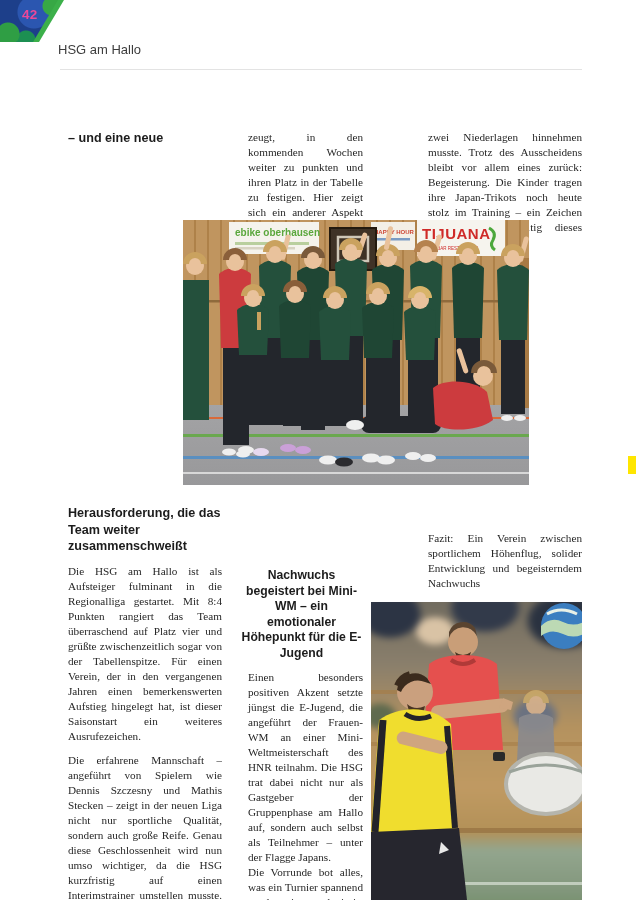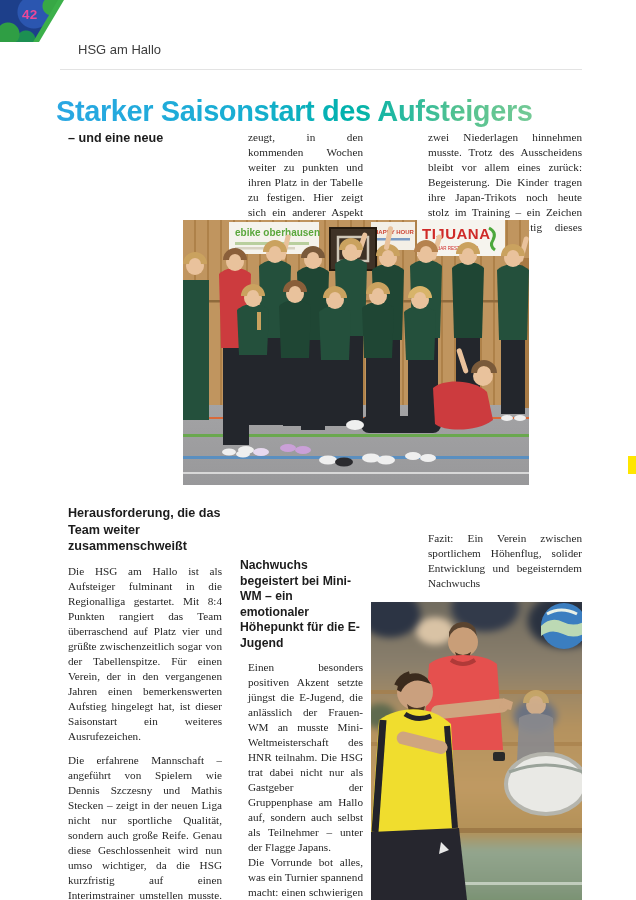--- a/index.html
+++ b/index.html
@@ -16,21 +16,21 @@
       radial-gradient(circle at 34px 12px, #2b56b0 0 16px, #1d3f8a 17px);
   }
   .corner-stripe{position:absolute;left:0;top:0;width:70px;height:42px;
     clip-path:polygon(58px 0,64px 0,39px 42px,33px 42px);background:#3cb04a;}
   .page-number{position:absolute;left:22px;top:7px;color:#ec4899;font-weight:bold;
     font-size:13.5px;letter-spacing:.3px;}
 
   
   .kicker{position:absolute;left:62px;top:27px;font-size:9.5px;font-weight:bold;
     letter-spacing:1.2px;color:#17172f;}
-  .section{position:absolute;left:78px;top:42px;font-size:13px;color:#3d3d3d;}
+  .section{position:absolute;left:58px;top:42px;font-size:13px;color:#3d3d3d;}
   .header-rule{position:absolute;left:60px;top:69px;width:522px;height:1px;background:#e3e3e3;}
 
   
   .title{position:absolute;left:56px;top:76px;width:540px;font-size:29px;font-weight:bold;
     letter-spacing:-0.4px;color:#00afc0;white-space:nowrap;}
   @supports ((-webkit-background-clip:text) or (background-clip:text)){
     .title{background:linear-gradient(90deg,#2aa7e3 0%,#18aed2 35%,#00b2ab 55%,#55c290 75%,#8fd09b 100%);
       -webkit-background-clip:text;background-clip:text;color:transparent;}
   }
 
@@ -39,21 +39,21 @@
     font-family:"Liberation Serif",serif;font-size:11.2px;line-height:15px;
     text-align:justify;color:#262626;hyphens:auto;}
   .col p{margin:0 0 9px 8px;}
   .col p.tight{margin-bottom:0;}
   .col1{left:60px;width:162px;}
   .col2{left:240px;width:161px;}
   .col3{left:420px;width:162px;}
   .lead{font-family:"Liberation Sans",sans-serif;font-weight:bold;font-size:12.6px;
     line-height:16.5px;color:#1c1c1c;text-align:left;margin:0 0 10px 0;hyphens:manual;}
   .subhead{font-family:"Liberation Sans",sans-serif;font-weight:bold;font-size:12.2px;
-    line-height:15.5px;color:#1c1c1c;text-align:left;margin:6px 0 9px 0;hyphens:manual;}
+    line-height:15.5px;color:#1c1c1c;text-align:center;margin:16px 0 9px 0;hyphens:manual;}
   .wrap-spacer-1{float:right;width:50px;height:283px;margin-top:92px;}
   .wrap-spacer-2{float:right;width:38px;height:290px;margin-top:472px;}
   .block-spacer{width:100%;}
   .sp-col2{height:278px;}
   .sp-col3{height:272px;}
 
   
   .photo{position:absolute;overflow:hidden;}
   .team-photo{left:183px;top:220px;width:346px;height:265px;
     background:
@@ -83,36 +83,35 @@
 
 <div class="page">
 
   <div class="corner"></div>
   <div class="corner-stripe"></div>
   <div class="page-number">42</div>
 
   <div class="section">HSG am Hallo</div>
   <div class="header-rule"></div>
 
-  <h1 class="title">Starker Saisonstart des Aufsteigers</h1>
 
   <div class="col col1">
     <div class="wrap-spacer-1"></div>
     <p class="lead">– und eine neue Herausforderung, die das Team weiter zusammenschweißt</p>
     <p>Die HSG am Hallo ist als Aufsteiger fulminant in die Regionalliga gestartet. Mit 8:4 Punkten rangiert das Team überraschend auf Platz vier und grüßte zwischenzeitlich sogar von der Tabellenspitze. Für einen Verein, der in den vergangenen Jahren einen bemerkenswerten Aufstieg hingelegt hat, ist dieser Saisonstart ein weiteres Ausrufezeichen.</p>
     <p>Die erfahrene Mannschaft – angeführt von Spielern wie Dennis Szczesny und Mathis Stecken – zeigt in der neuen Liga nicht nur sportliche Qualität, sondern auch große Reife. Genau diese Geschlossenheit wird nun umso wichtiger, da die HSG kurzfristig auf einen Interimstrainer umstellen musste. Niklas Rolf, der verletzungsbedingt pausiert, übernimmt übergangsweise die sportliche Leitung und wird von Führungsspielern wie Szczesny und Simon Ciupinski unterstützt.</p>
 
   </div>
 
   <div class="col col2">
     <div class="wrap-spacer-2"></div>
     <p>zeugt, in den kommenden Wochen weiter zu punkten und ihren Platz in der Tabelle zu festigen. Hier zeigt sich ein anderer Aspekt der HSG: Kontinuität, Ruhe und planvolle Arbeit.</p>
     <div class="block-spacer sp-col2"></div>
     <h3 class="subhead">Nachwuchs begeistert bei Mini-WM – ein emotionaler Höhepunkt für die E-Jugend</h3>
-    <p class="tight">Einen besonders positiven Akzent setzte jüngst die E-Jugend, die anlässlich der Frauen-WM an musste Mini-Weltmeisterschaft des HNR teilnahm. Die HSG trat dabei nicht nur als Gastgeber der Gruppenphase am Hallo auf, sondern auch selbst als Teilnehmer – unter der Flagge Japans.</p>
+    <p class="tight">Einen besonders positiven Akzent setzte jüngst die E-Jugend, die angeführt der Frauen-WM an einer Mini-Weltmeisterschaft des HNR teilnahm. Die HSG trat dabei nicht nur als Gastgeber der Gruppenphase am Hallo auf, sondern auch selbst als Teilnehmer – unter der Flagge Japans.</p>
     <p class="tight">Die Vorrunde bot alles, was ein Turnier spannend macht: einen schwierigen Start gegen „Dänemark“, einen beeindruckenden 21:1-Sieg gegen „Rumänien“ und einen dramatischen Erfolg gegen „Kroatien“, der in den letzten zwei Minuten gedreht wurde. Als Gruppenzweiter zog das Team verdient in die Hauptrunde ein.</p>
 
   </div>
 
   <div class="col col3">
     <p>zwei Niederlagen hinnehmen musste. Trotz des Ausscheidens bleibt vor allem eines zurück: Begeisterung. Die Kinder tragen ihre Japan-Trikots noch heute stolz im Training – ein Zeichen dafür, wie nachhaltig dieses Erlebnis nachwirkt.</p>
     <div class="block-spacer sp-col3"></div>
     <p>Fazit: Ein Verein zwischen sportlichem Höhenflug, solider Entwicklung und begeisterndem Nachwuchs</p>
     <p>Die HSG am Hallo erlebt derzeit eine Phase, in der vieles in Bewegung ist – aber</p>
   </div>

